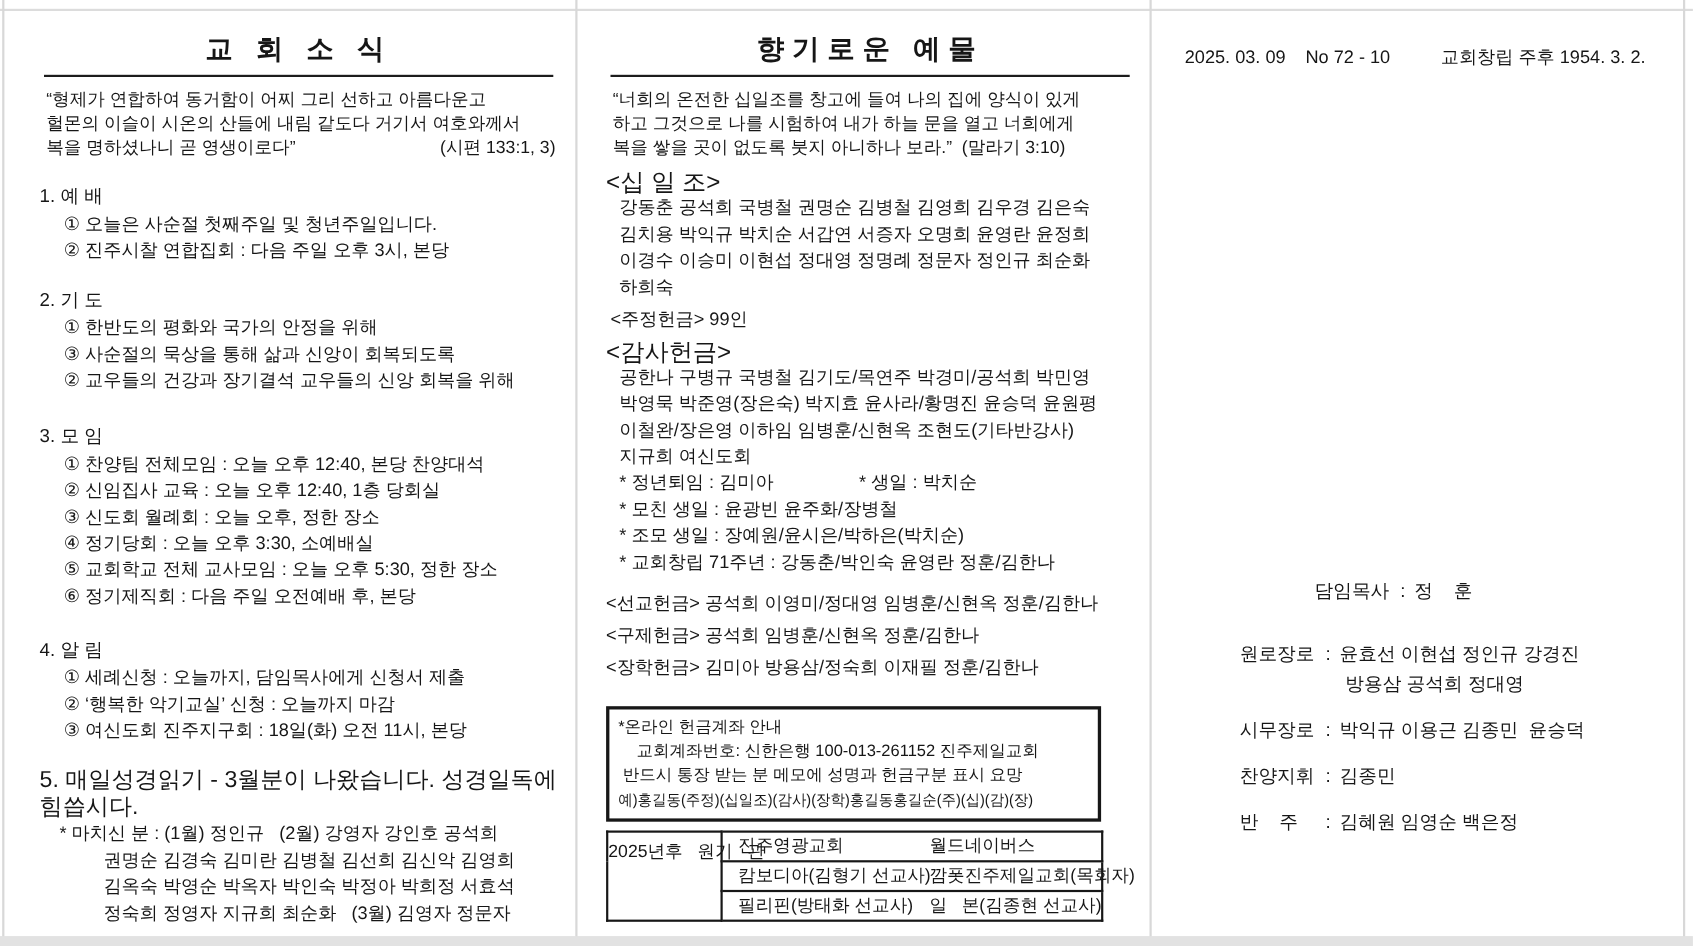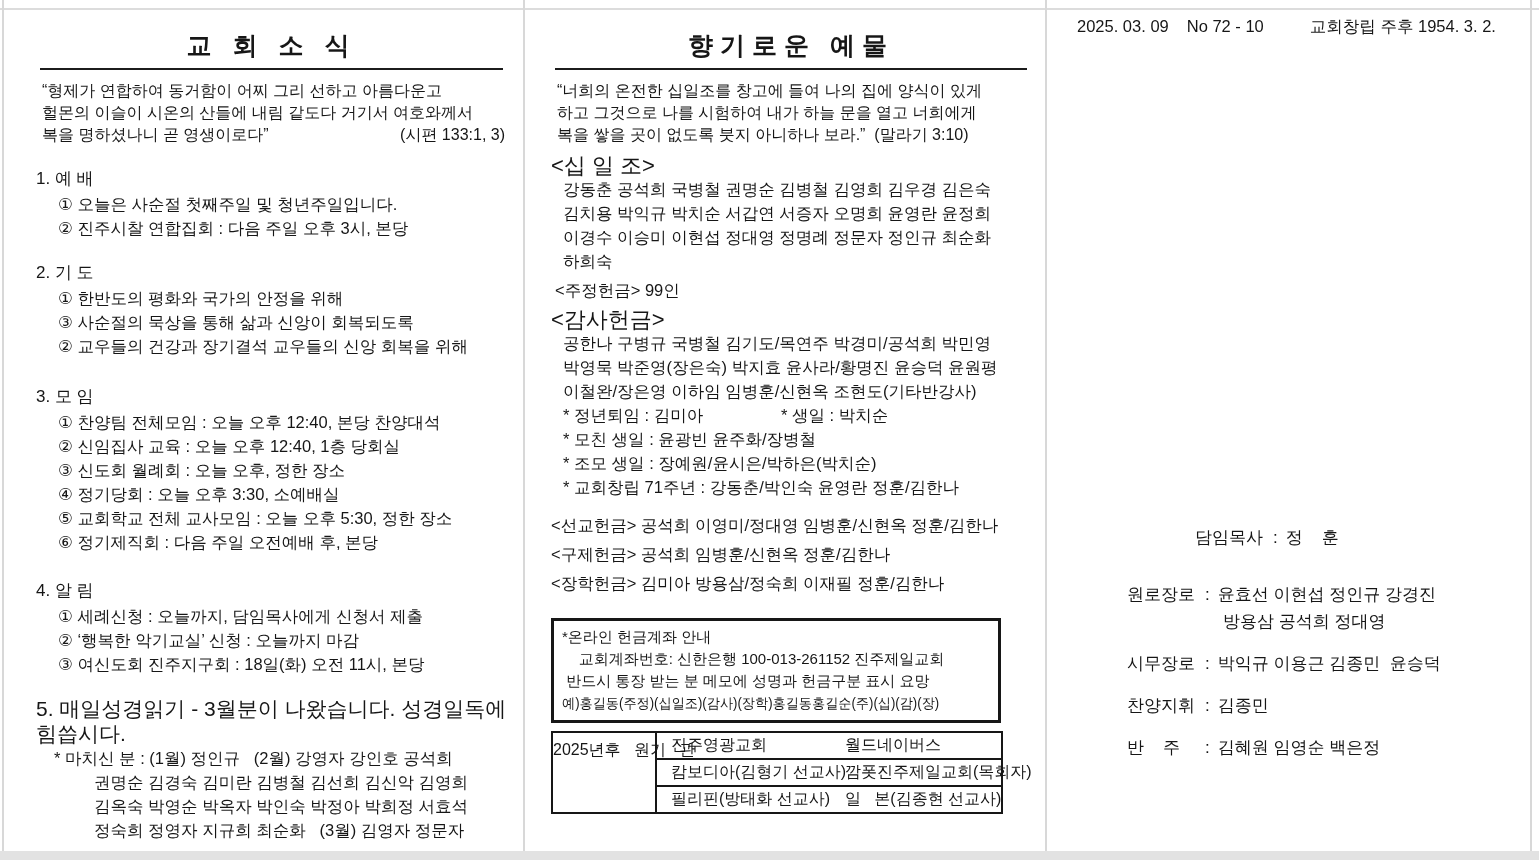--- a/index.html
+++ b/index.html
@@ -11,21 +11,21 @@
     font-family:"Liberation Sans","DejaVu Sans",sans-serif;
     overflow:hidden;
   }
   .vline { position:absolute; top:0; bottom:0; width:2px; background:#d8d8d8; }
   .hline-top { position:absolute; top:8px; left:0; right:0; height:2px; background:#dcdcdc; }
   .bottom-band { position:absolute; left:0; right:0; bottom:0; height:9px; background:#e2e2e2; }
 
   .panel { position:absolute; top:10px; height:842px; }
   #panel-left   { left:2px;    width:521px; padding:18px 16px 0 34px; }
   #panel-middle { left:527px;  width:518px; padding:18px 14px 0 24px; }
-  #panel-right  { left:1047px; width:484px; padding:4px 10px 0 30px; }
+  #panel-right  { left:1047px; width:484px; padding:30px 10px 0 30px; }
 
   .t { white-space:pre-wrap; }
 
   .doc-title {
     text-align:center; font-size:25px; font-weight:bold; letter-spacing:7px;
     line-height:34px; padding-bottom:6px; border-bottom:2px solid #1c1c1c;
     margin:0 4px 10px 4px;
   }
   .verse { font-size:16px; line-height:22px; padding-left:6px; padding-right:2px; margin-bottom:8px; }
   .verse-last { display:flex; justify-content:space-between; }
@@ -162,20 +162,21 @@
   <div class="m-weekly">
     <span class="t">&lt;주정헌금&gt;</span>
     <span class="t">99인</span>
   </div>
 
   <div>
     <div class="m-label t">&lt;감사헌금&gt;</div>
     <div class="m-names t">공한나 구병규 국병철 김기도/목연주 박경미/공석희 박민영</div>
     <div class="m-names t">박영묵 박준영(장은숙) 박지효 윤사라/황명진 윤승덕 윤원평</div>
     <div class="m-names t">이철완/장은영 이하임 임병훈/신현옥 조현도(기타반강사)</div>
+    <div class="m-names t">지규희 여신도회</div>
   </div>
 
   <div>
     <div class="star-row">
       <span class="star-a">* 정년퇴임 : 김미아</span>
       <span class="t">* 생일 : 박치순</span>
     </div>
     <div class="star-line t">* 모친 생일 : 윤광빈 윤주화/장병철</div>
     <div class="star-line t">* 조모 생일 : 장예원/윤시은/박하은(박치순)</div>
     <div class="star-line t">* 교회창립 71주년 : 강동춘/박인숙 윤영란 정훈/김한나</div>

